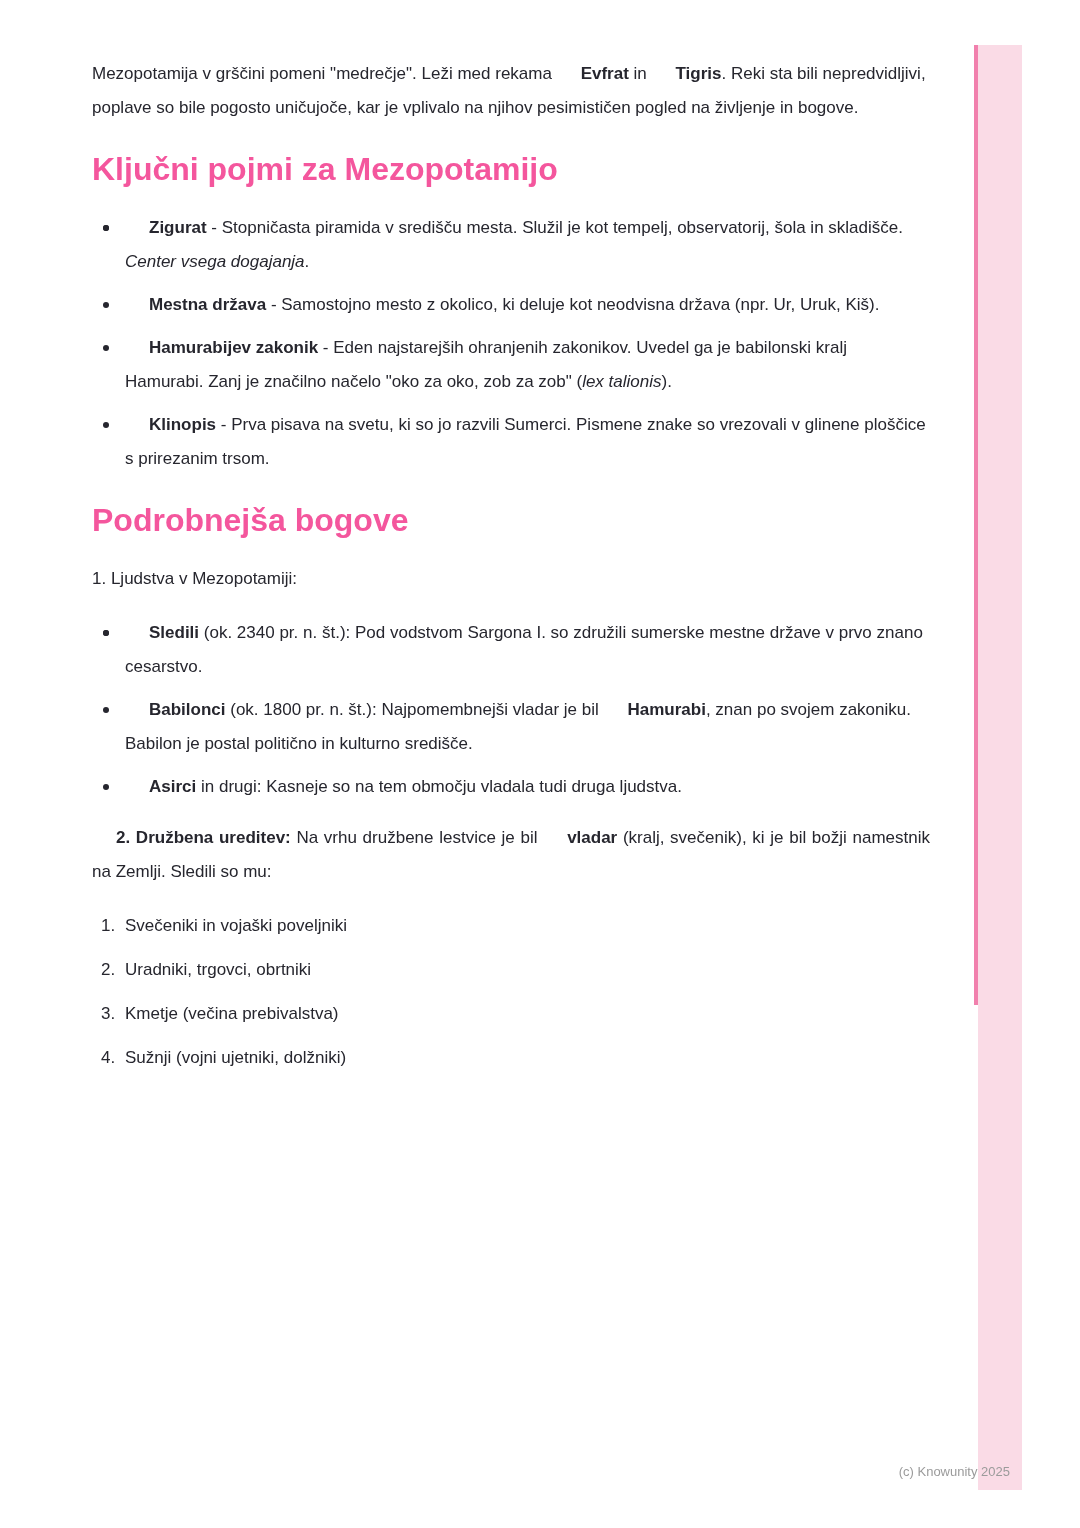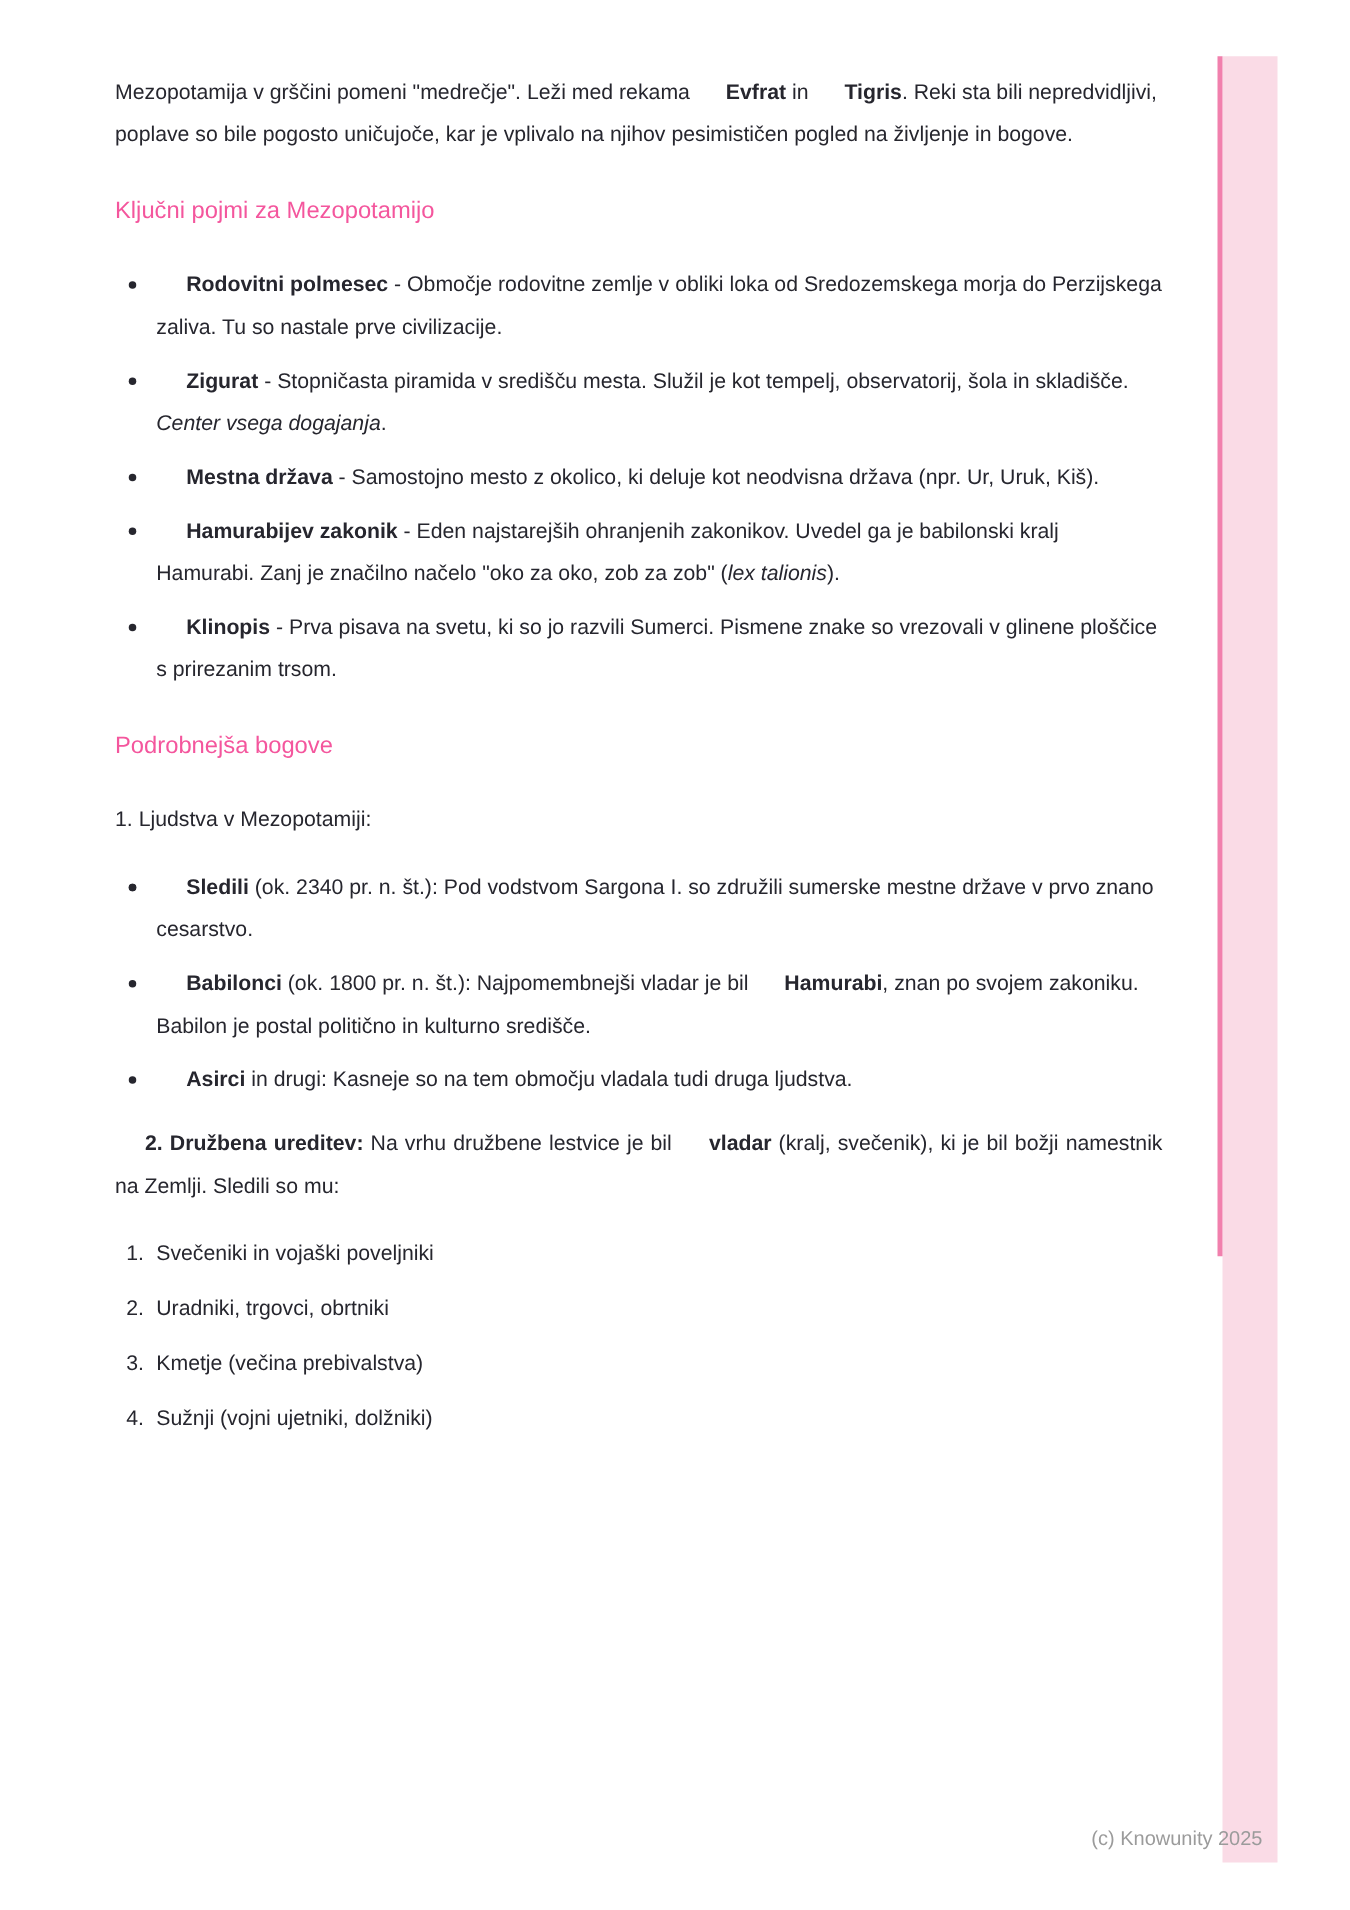--- a/index.html
+++ b/index.html
@@ -35,23 +35,23 @@
     width: 838px;
     font-size: 17px;
     line-height: 34px;
   }
 
   .b { font-weight: 700; padding-left: 24px; }
   .i { font-style: italic; }
 
   h2 {
     color: var(--accent-pink, #f4569d);
-    font-size: 19px;
+    font-size: 32px;
     line-height: 36px;
-    font-weight: 400;
+    font-weight: 700;
     margin: 26px 0 24px;
   }
 
   p.intro { margin: 0; }
 
   p.subhead {
     font-weight: 400;
     margin: 0 0 20px;
   }
 
@@ -80,21 +80,21 @@
     position: relative;
     padding-left: 33px;
     margin-bottom: 10px;
   }
   ol.numbered .num { position: absolute; left: 9px; }
 
   .footer {
     position: absolute;
     right: 70px;
     top: 1463px;
-    font-size: 16px;
+    font-size: 13px;
     line-height: 18px;
     color: var(--footer-text, #9b9b9b);
   }
 </style>
 </head>
 <body>
 
 <div class="page">
 
   <div class="stripe-track"></div>
@@ -102,21 +102,20 @@
 
   <div class="content">
 
     <p class="intro"><span>Mezopotamija v grščini pomeni "medrečje". Leži med rekama </span><span class="b">Evfrat</span><span> in </span><span class="b">Tigris</span><span>. Reki sta bili nepredvidljivi, poplave so bile pogosto uničujoče, kar je vplivalo na njihov pesimističen pogled na življenje in bogove.</span></p>
 
     <h2>Ključni pojmi za Mezopotamijo</h2>
 
     <ul class="bullets">
       <li>
         <span class="dot"></span>
-        <span><span class="b">Rodovitni polmesec</span><span> - Območje rodovitne zemlje v obliki loka od Sredozemskega morja do Perzijskega zaliva. Tu so nastale prve civilizacije.</span></span>
       </li>
       <li>
         <span class="dot"></span>
         <span><span class="b">Zigurat</span><span> - Stopničasta piramida v središču mesta. Služil je kot tempelj, observatorij, šola in skladišče. </span><span class="i">Center vsega dogajanja</span><span>.</span></span>
       </li>
       <li>
         <span class="dot"></span>
         <span><span class="b">Mestna država</span><span> - Samostojno mesto z okolico, ki deluje kot neodvisna država (npr. Ur, Uruk, Kiš).</span></span>
       </li>
       <li>

